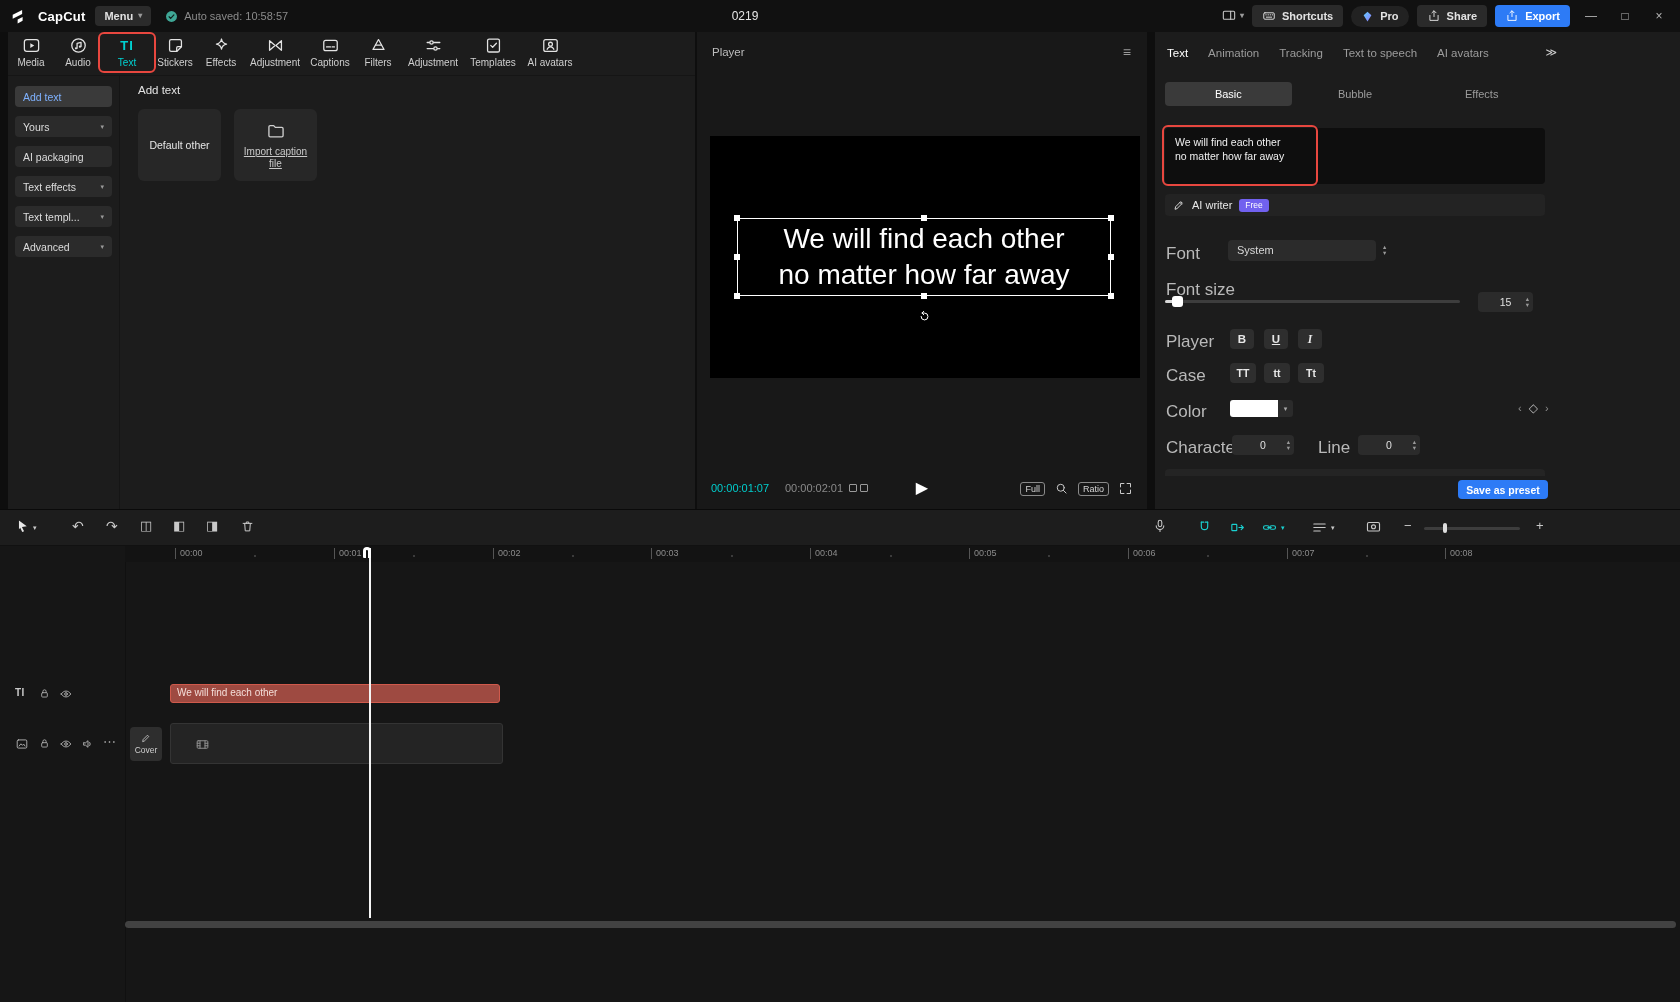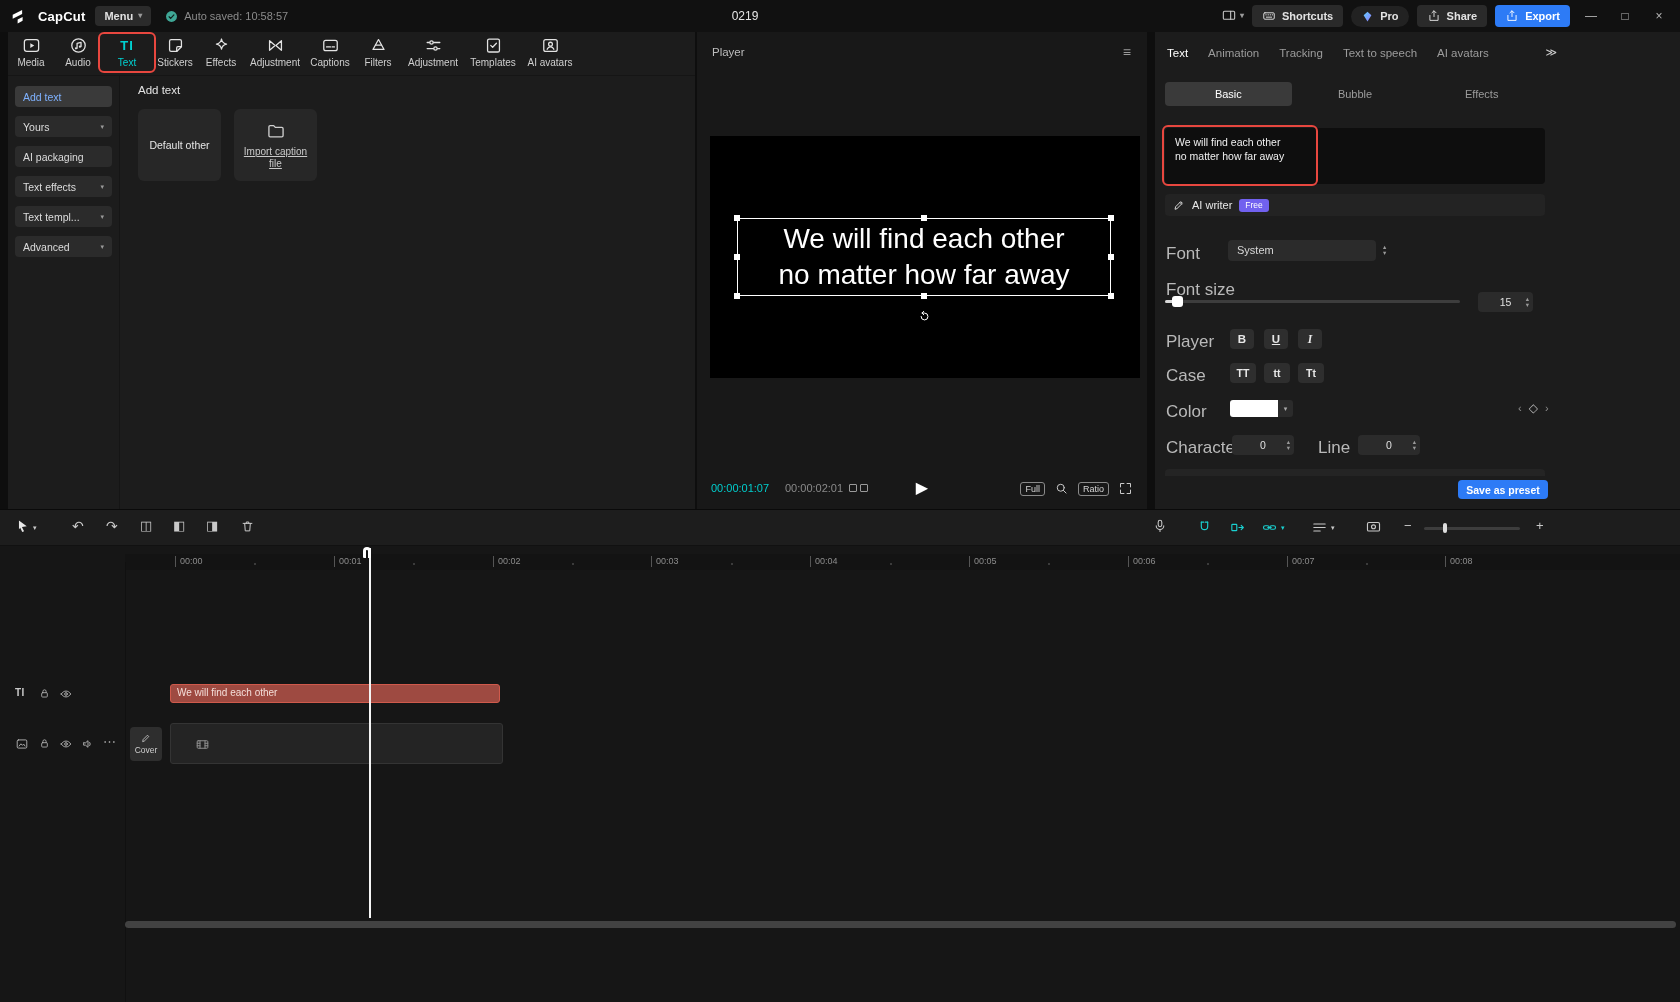--- a/index.html
+++ b/index.html
@@ -104,21 +104,21 @@
   .pagin{position:absolute;left:363px;top:369px;display:flex;align-items:center;gap:7px;color:#8d8d8d;font-size:11px;}
   .pagin .dia{color:#b5b5b5;font-size:12px;}
   .partial{position:absolute;left:10px;top:437px;width:380px;height:7px;background:#242424;border-radius:4px 4px 0 0;}
   .save-btn{position:absolute;left:303px;top:448px;width:90px;height:19px;background:#2d7bf6;border:none;border-radius:4px;color:#fff;font-size:10.5px;font-family:inherit;display:flex;align-items:center;justify-content:center;}
 
   
   #timeline{position:absolute;left:0;top:509px;width:1680px;height:493px;background:#161616;border-top:1px solid #0a0a0a;}
   .tl-toolbar{position:absolute;left:0;top:0;width:1680px;height:36px;background:#1d1d1d;border-bottom:1px solid #111;}
   .tli{position:absolute;color:#c9c9c9;font-size:13px;line-height:1;cursor:pointer;}
   .tli.cyan{color:#1ad0d0;}
-  .tl-ruler{position:absolute;left:125px;top:44px;right:0;height:16px;background:#131313;cursor:pointer;}
+  .tl-ruler{position:absolute;left:125px;top:36px;right:0;height:16px;background:#131313;cursor:pointer;}
   .rlabel{position:absolute;top:2px;height:11px;line-height:11px;border-left:1px solid #555;padding-left:4px;font-size:9px;color:#8c8c8c;white-space:nowrap;}
   .rdot{position:absolute;top:9px;width:2px;height:2px;background:#4a4a4a;border-radius:50%;}
   .gutter-div{position:absolute;left:125px;top:52px;bottom:0;width:1px;background:#101010;}
   .th{position:absolute;color:#b3b3b3;cursor:pointer;}
   .ti2{font-size:10px;font-weight:bold;letter-spacing:.5px;color:#c9c9c9;}
   .clip-text{position:absolute;left:170px;top:174px;width:330px;height:19px;background:#9e4a41;border:1px solid #d05a4c;border-radius:3px;font-size:10px;color:#f4ded9;line-height:16px;padding-left:6px;white-space:nowrap;overflow:hidden;cursor:pointer;}
   .cover{position:absolute;left:130px;top:217px;width:32px;height:34px;background:#2e2e2e;border-radius:4px;display:flex;flex-direction:column;align-items:center;justify-content:center;gap:2px;color:#cfcfcf;cursor:pointer;}
   .cover .clb{font-size:8.5px;}
   .clip-video{position:absolute;left:170px;top:213px;width:333px;height:41px;background:#242424;border:1px solid #343434;border-radius:3px;cursor:pointer;}
   .clip-video .film{position:absolute;left:24px;top:13px;color:#8e8e8e;}

